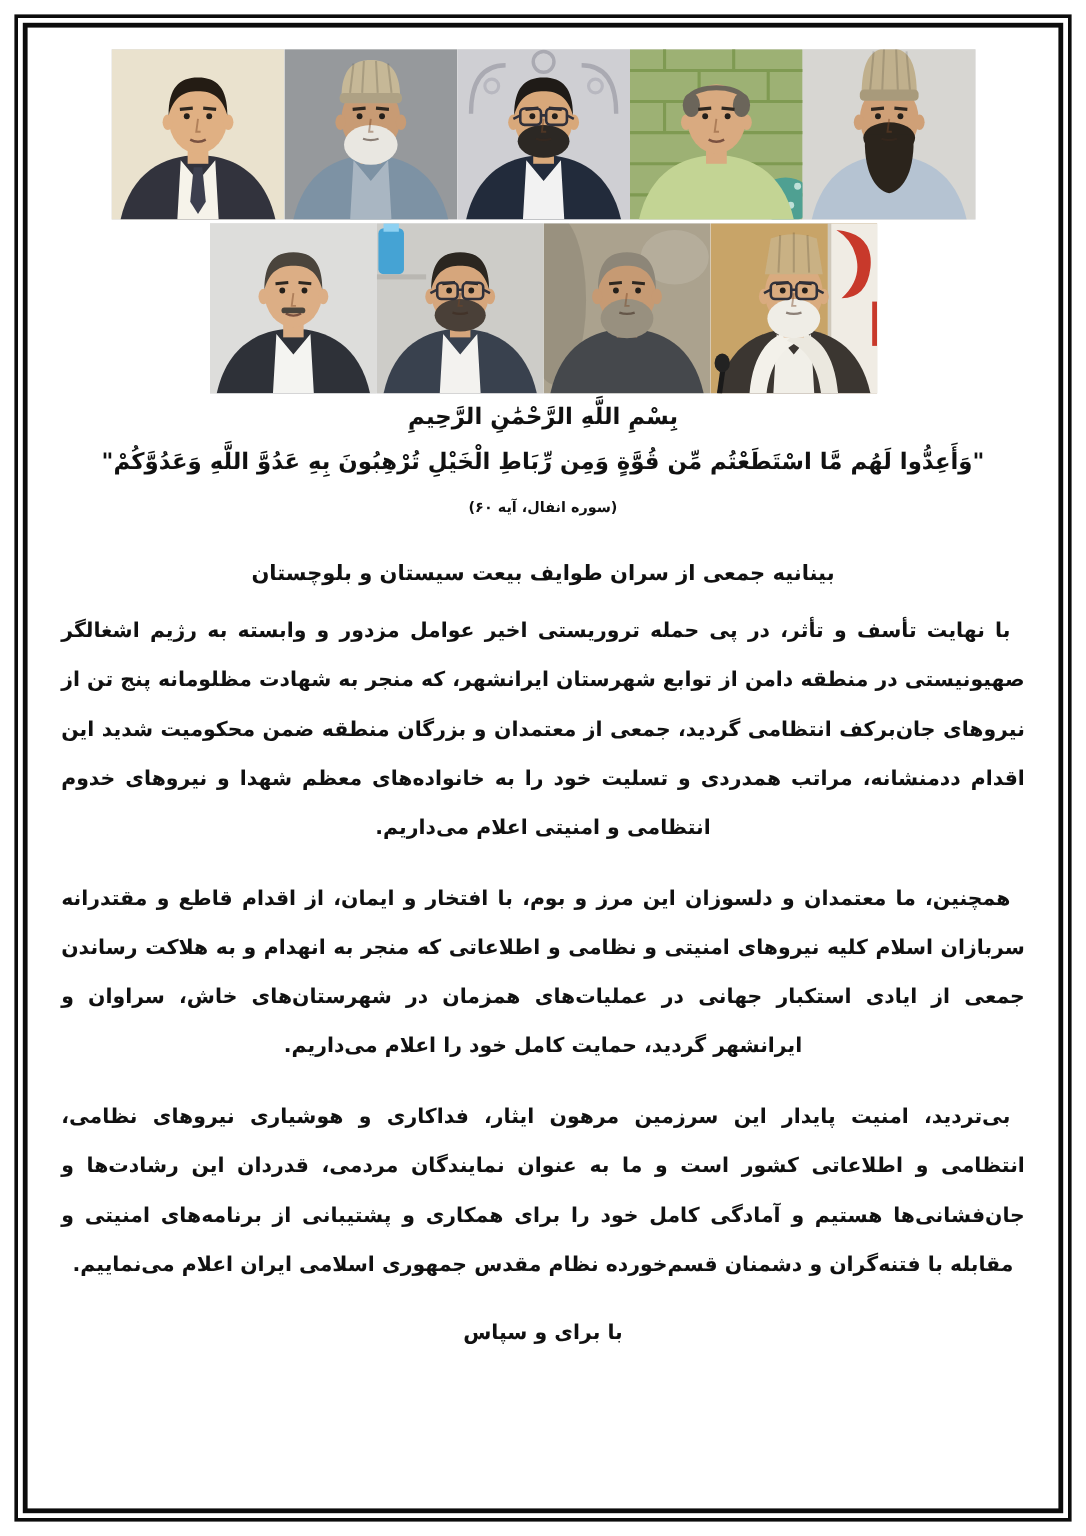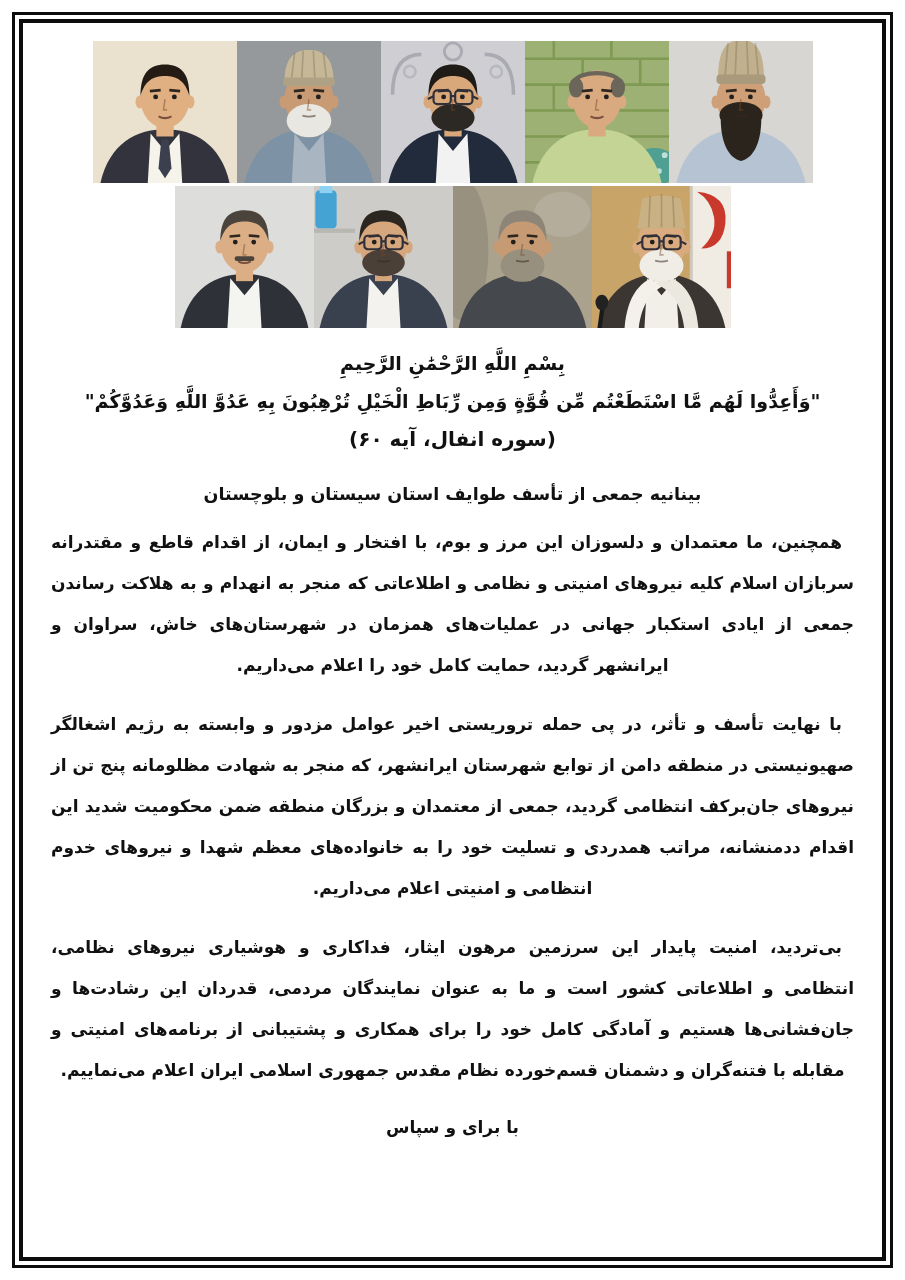--- a/index.html
+++ b/index.html
@@ -21,22 +21,22 @@
   .photo-row .photo{height:142px;overflow:hidden;background:#ddd;}
   .row1 .photo{width:144px;}
   .row2 .photo{width:139px;}
   .row2{margin-top:3px;}
   .photo svg{width:100%;height:100%;display:block;}
   .rtl{direction:rtl;unicode-bidi:plaintext;}
   .arabic{
     text-align:center;font-weight:bold;color:#111;
     font-size:19px;line-height:38px;
   }
-  .arabic.first{margin-top:16px;}
-  .verse-ref{font-size:20px;}
+  .arabic.first{}
+  .verse-ref{font-size:12px;}
   .title{
     text-align:center;font-weight:bold;color:#111;
     font-size:17.5px;margin-top:26px;
   }
   .para{
     font-weight:bold;color:#111;font-size:17px;line-height:41px;
     text-align:justify;text-align-last:center;
     margin:18px 2px 0 2px;
     text-indent:12px;
   }
@@ -261,22 +261,22 @@
             <rect x="6" y="84" width="3" height="16" fill="#1a1a1a" transform="rotate(8 7 92)"></rect>
             <ellipse cx="8" cy="82" rx="4.5" ry="5.5" fill="#222"></ellipse>
           </svg>
         </div>
       </div>
 
     <div class="arabic first rtl">بِسْمِ اللَّهِ الرَّحْمَٰنِ الرَّحِيمِ</div>
     <div class="arabic rtl">"وَأَعِدُّوا لَهُم مَّا اسْتَطَعْتُم مِّن قُوَّةٍ وَمِن رِّبَاطِ الْخَيْلِ تُرْهِبُونَ بِهِ عَدُوَّ اللَّهِ وَعَدُوَّكُمْ"</div>
     <div class="arabic verse-ref rtl">(سوره انفال، آیه ۶۰)</div>
 
-    <div class="title rtl">بینانیه جمعی از تأسف طوایف استان سیستان و بلوچستان</div>
-
+    <div class="title rtl">بینانیه جمعی از سران طوایف بیعت سیستان و بلوچستان</div>
+
+    <p class="para rtl">با نهایت تأسف و تأثر، در پی حمله تروریستی اخیر عوامل مزدور و وابسته به رژیم اشغالگر صهیونیستی در منطقه دامن از توابع شهرستان ایرانشهر، که منجر به شهادت مظلومانه پنج تن از نیروهای جان‌برکف انتظامی گردید، جمعی از معتمدان و بزرگان منطقه ضمن محکومیت شدید این اقدام ددمنشانه، مراتب همدردی و تسلیت خود را به خانواده‌های معظم شهدا و نیروهای خدوم انتظامی و امنیتی اعلام می‌داریم.</p>
     <p class="para rtl">همچنین، ما معتمدان و دلسوزان این مرز و بوم، با افتخار و ایمان، از اقدام قاطع و مقتدرانه سربازان اسلام کلیه نیروهای امنیتی و نظامی و اطلاعاتی که منجر به انهدام و به هلاکت رساندن جمعی از ایادی استکبار جهانی در عملیات‌های همزمان در شهرستان‌های خاش، سراوان و ایرانشهر گردید، حمایت کامل خود را اعلام می‌داریم.</p>
-    <p class="para rtl">با نهایت تأسف و تأثر، در پی حمله تروریستی اخیر عوامل مزدور و وابسته به رژیم اشغالگر صهیونیستی در منطقه دامن از توابع شهرستان ایرانشهر، که منجر به شهادت مظلومانه پنج تن از نیروهای جان‌برکف انتظامی گردید، جمعی از معتمدان و بزرگان منطقه ضمن محکومیت شدید این اقدام ددمنشانه، مراتب همدردی و تسلیت خود را به خانواده‌های معظم شهدا و نیروهای خدوم انتظامی و امنیتی اعلام می‌داریم.</p>
     <p class="para rtl">بی‌تردید، امنیت پایدار این سرزمین مرهون ایثار، فداکاری و هوشیاری نیروهای نظامی، انتظامی و اطلاعاتی کشور است و ما به عنوان نمایندگان مردمی، قدردان این رشادت‌ها و جان‌فشانی‌ها هستیم و آمادگی کامل خود را برای همکاری و پشتیبانی از برنامه‌های امنیتی و مقابله با فتنه‌گران و دشمنان قسم‌خورده نظام مقدس جمهوری اسلامی ایران اعلام می‌نماییم.</p>
 
     <div class="closing rtl">با برای و سپاس</div>
 
   </div>
 </div>
 
 </body></html>

